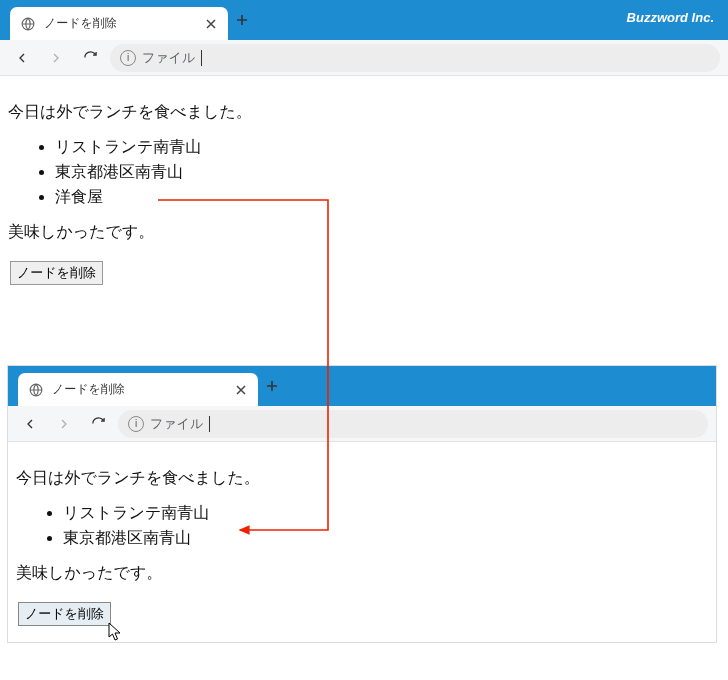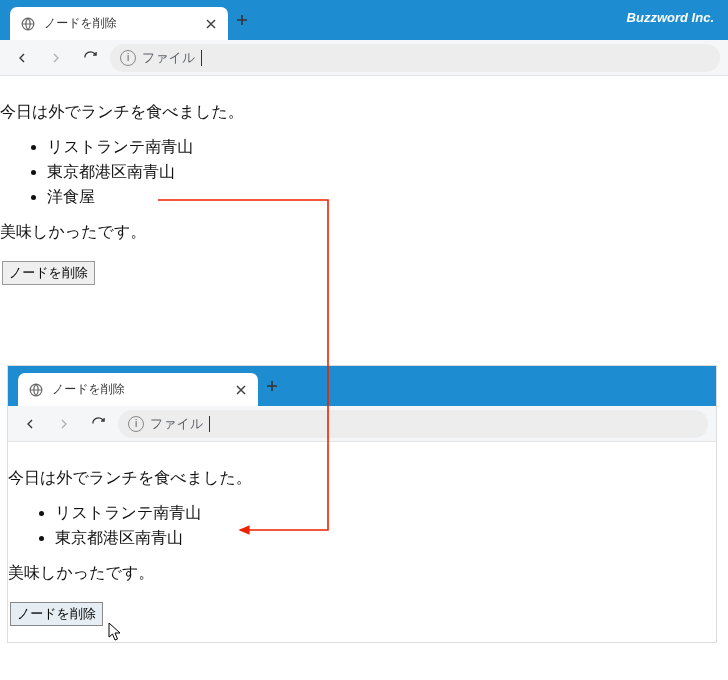--- a/index.html
+++ b/index.html
@@ -49,21 +49,21 @@
       border-radius:14px;
       height:28px;
       display:flex;
       align-items:center;
       padding:0 10px;
       gap:6px;
       color:#5f6368;
       font-size:13px;
     }
     .info-icon { width:16px; height:16px; border:1px solid #888; border-radius:50%; display:flex; align-items:center; justify-content:center; font-size:10px; color:#555; }
-    .page { padding:16px 0; font-size:16px; color:#111; }
+    .page { padding:16px 8px; font-size:16px; color:#111; }
     .page p { margin:10px 0; }
     .page ul { margin:14px 0 14px 34px; }
     .page li { margin:4px 13px; }
     .remove-btn {
       margin:8px 0 0 2px;
       padding:2px 6px;
       font-size:13px;
       border:1px solid #999;
       background:#efefef;
       cursor:pointer;

